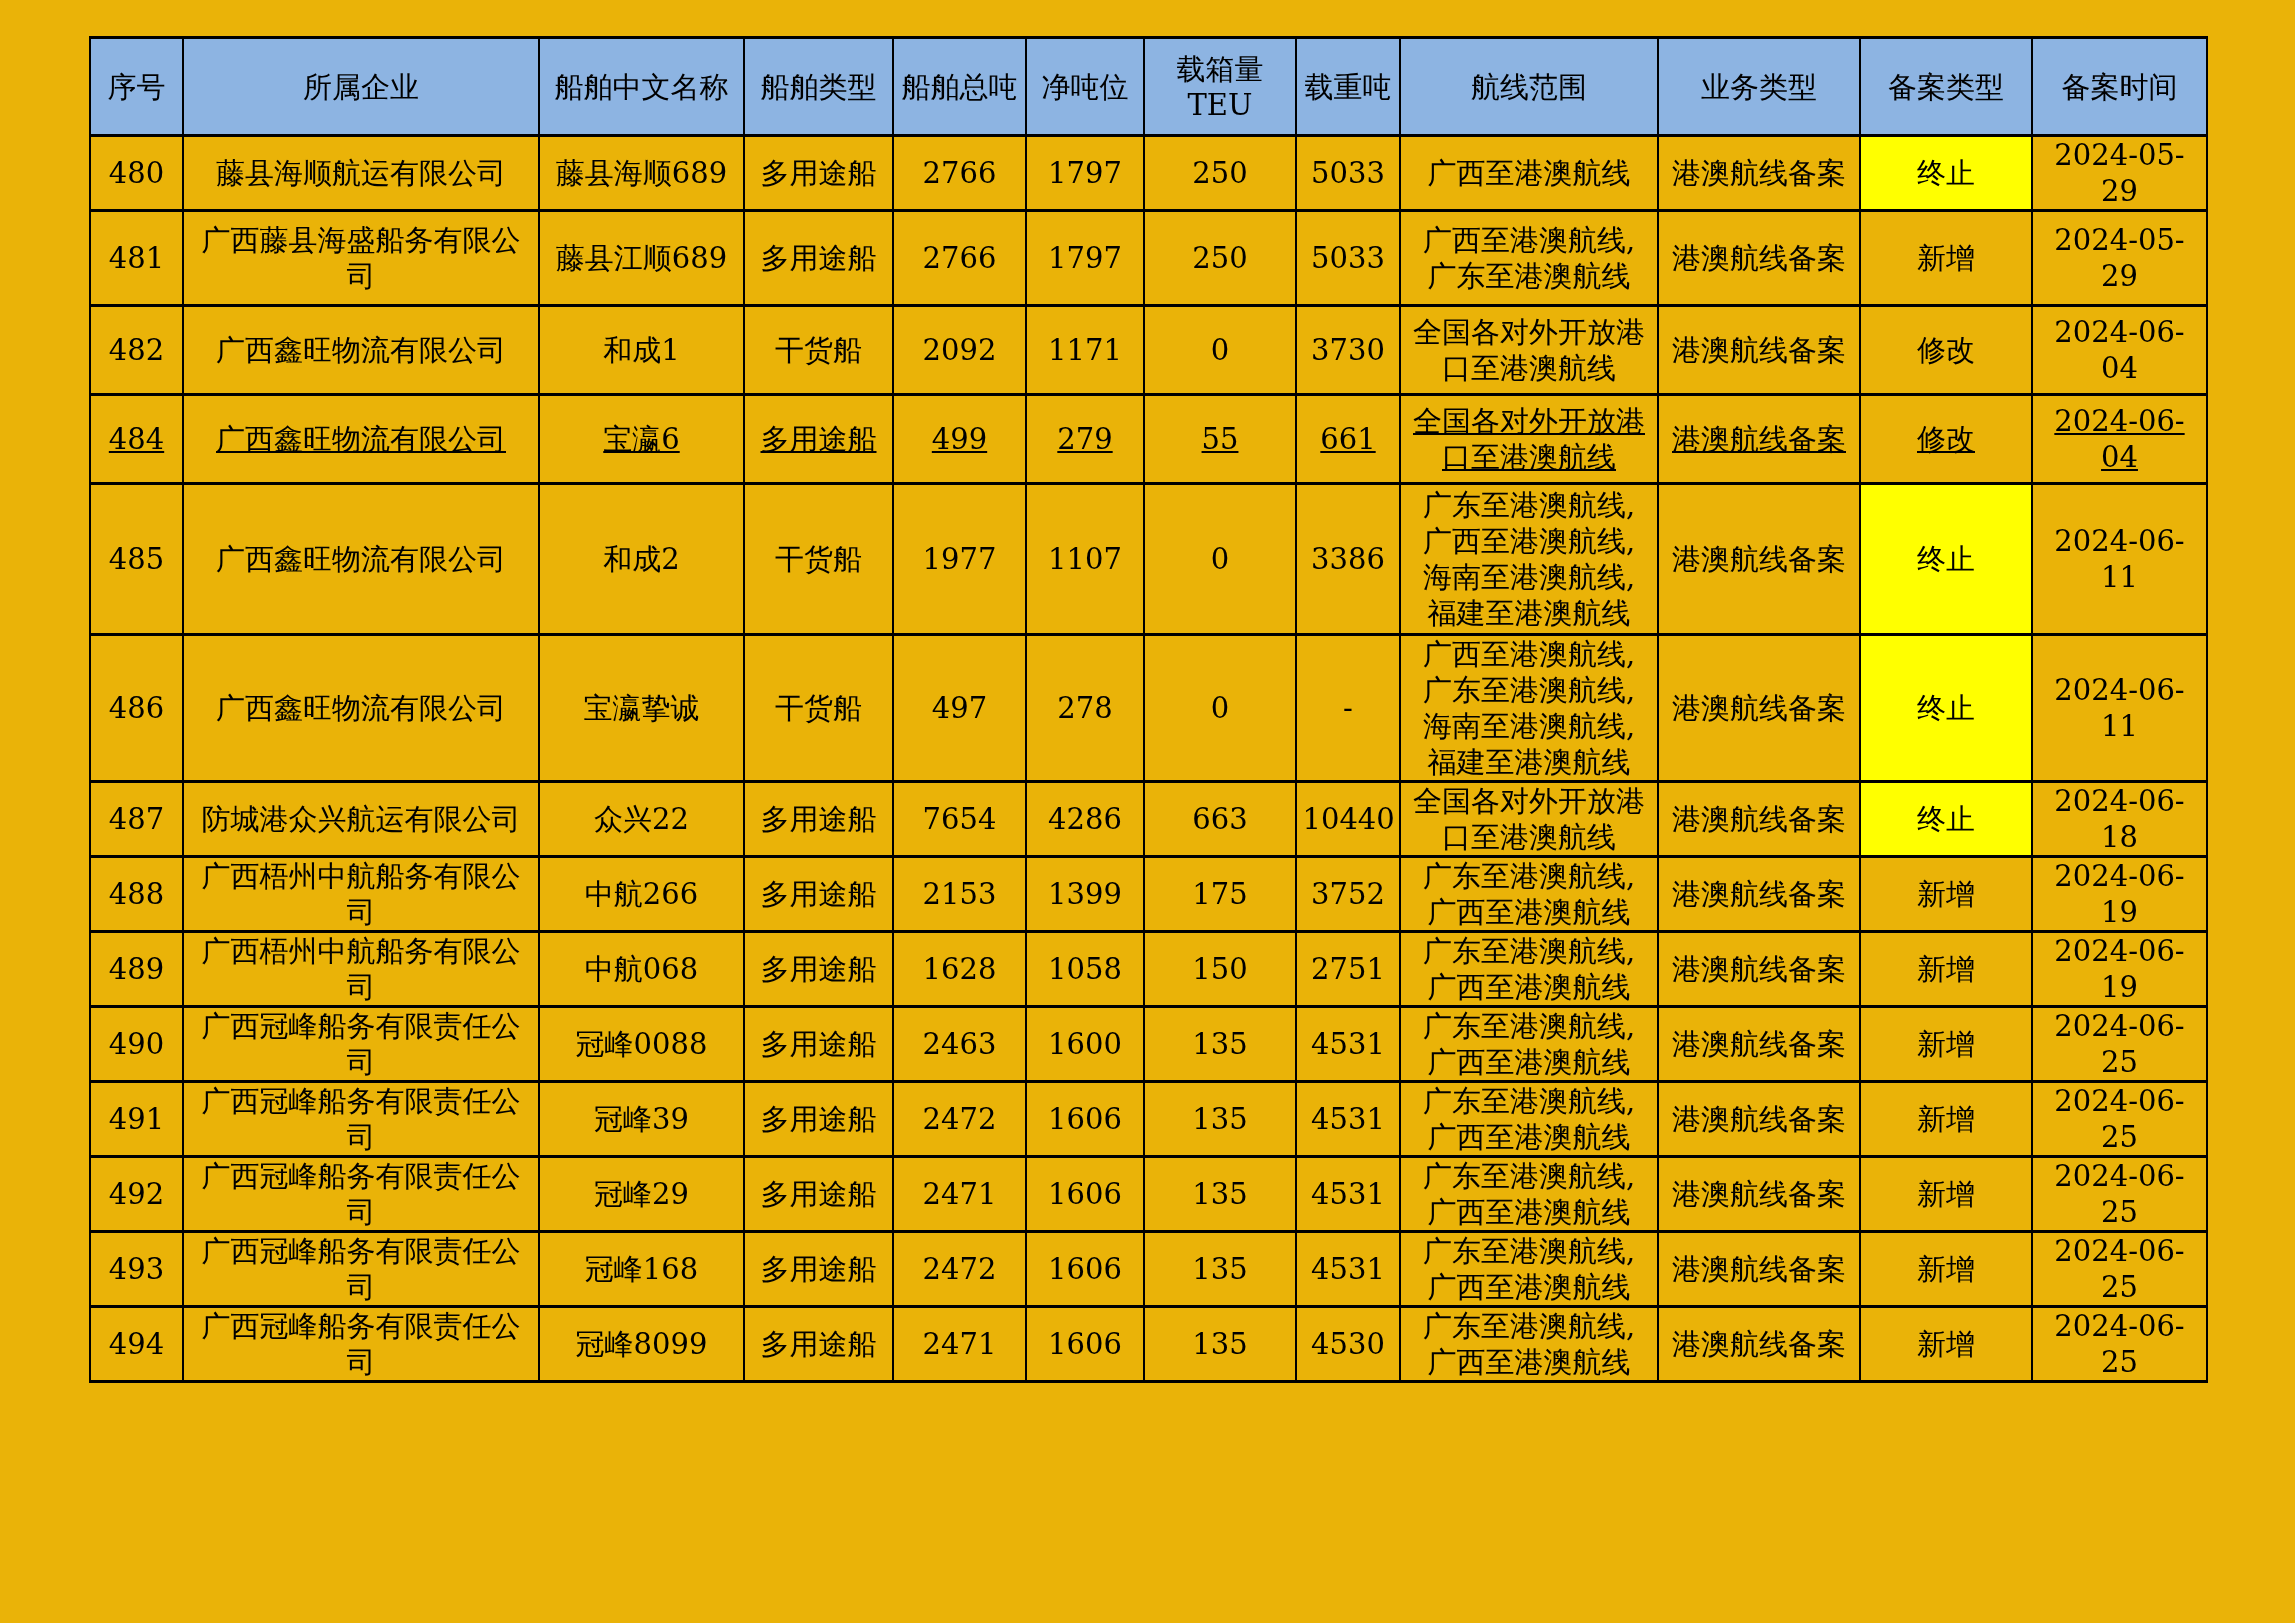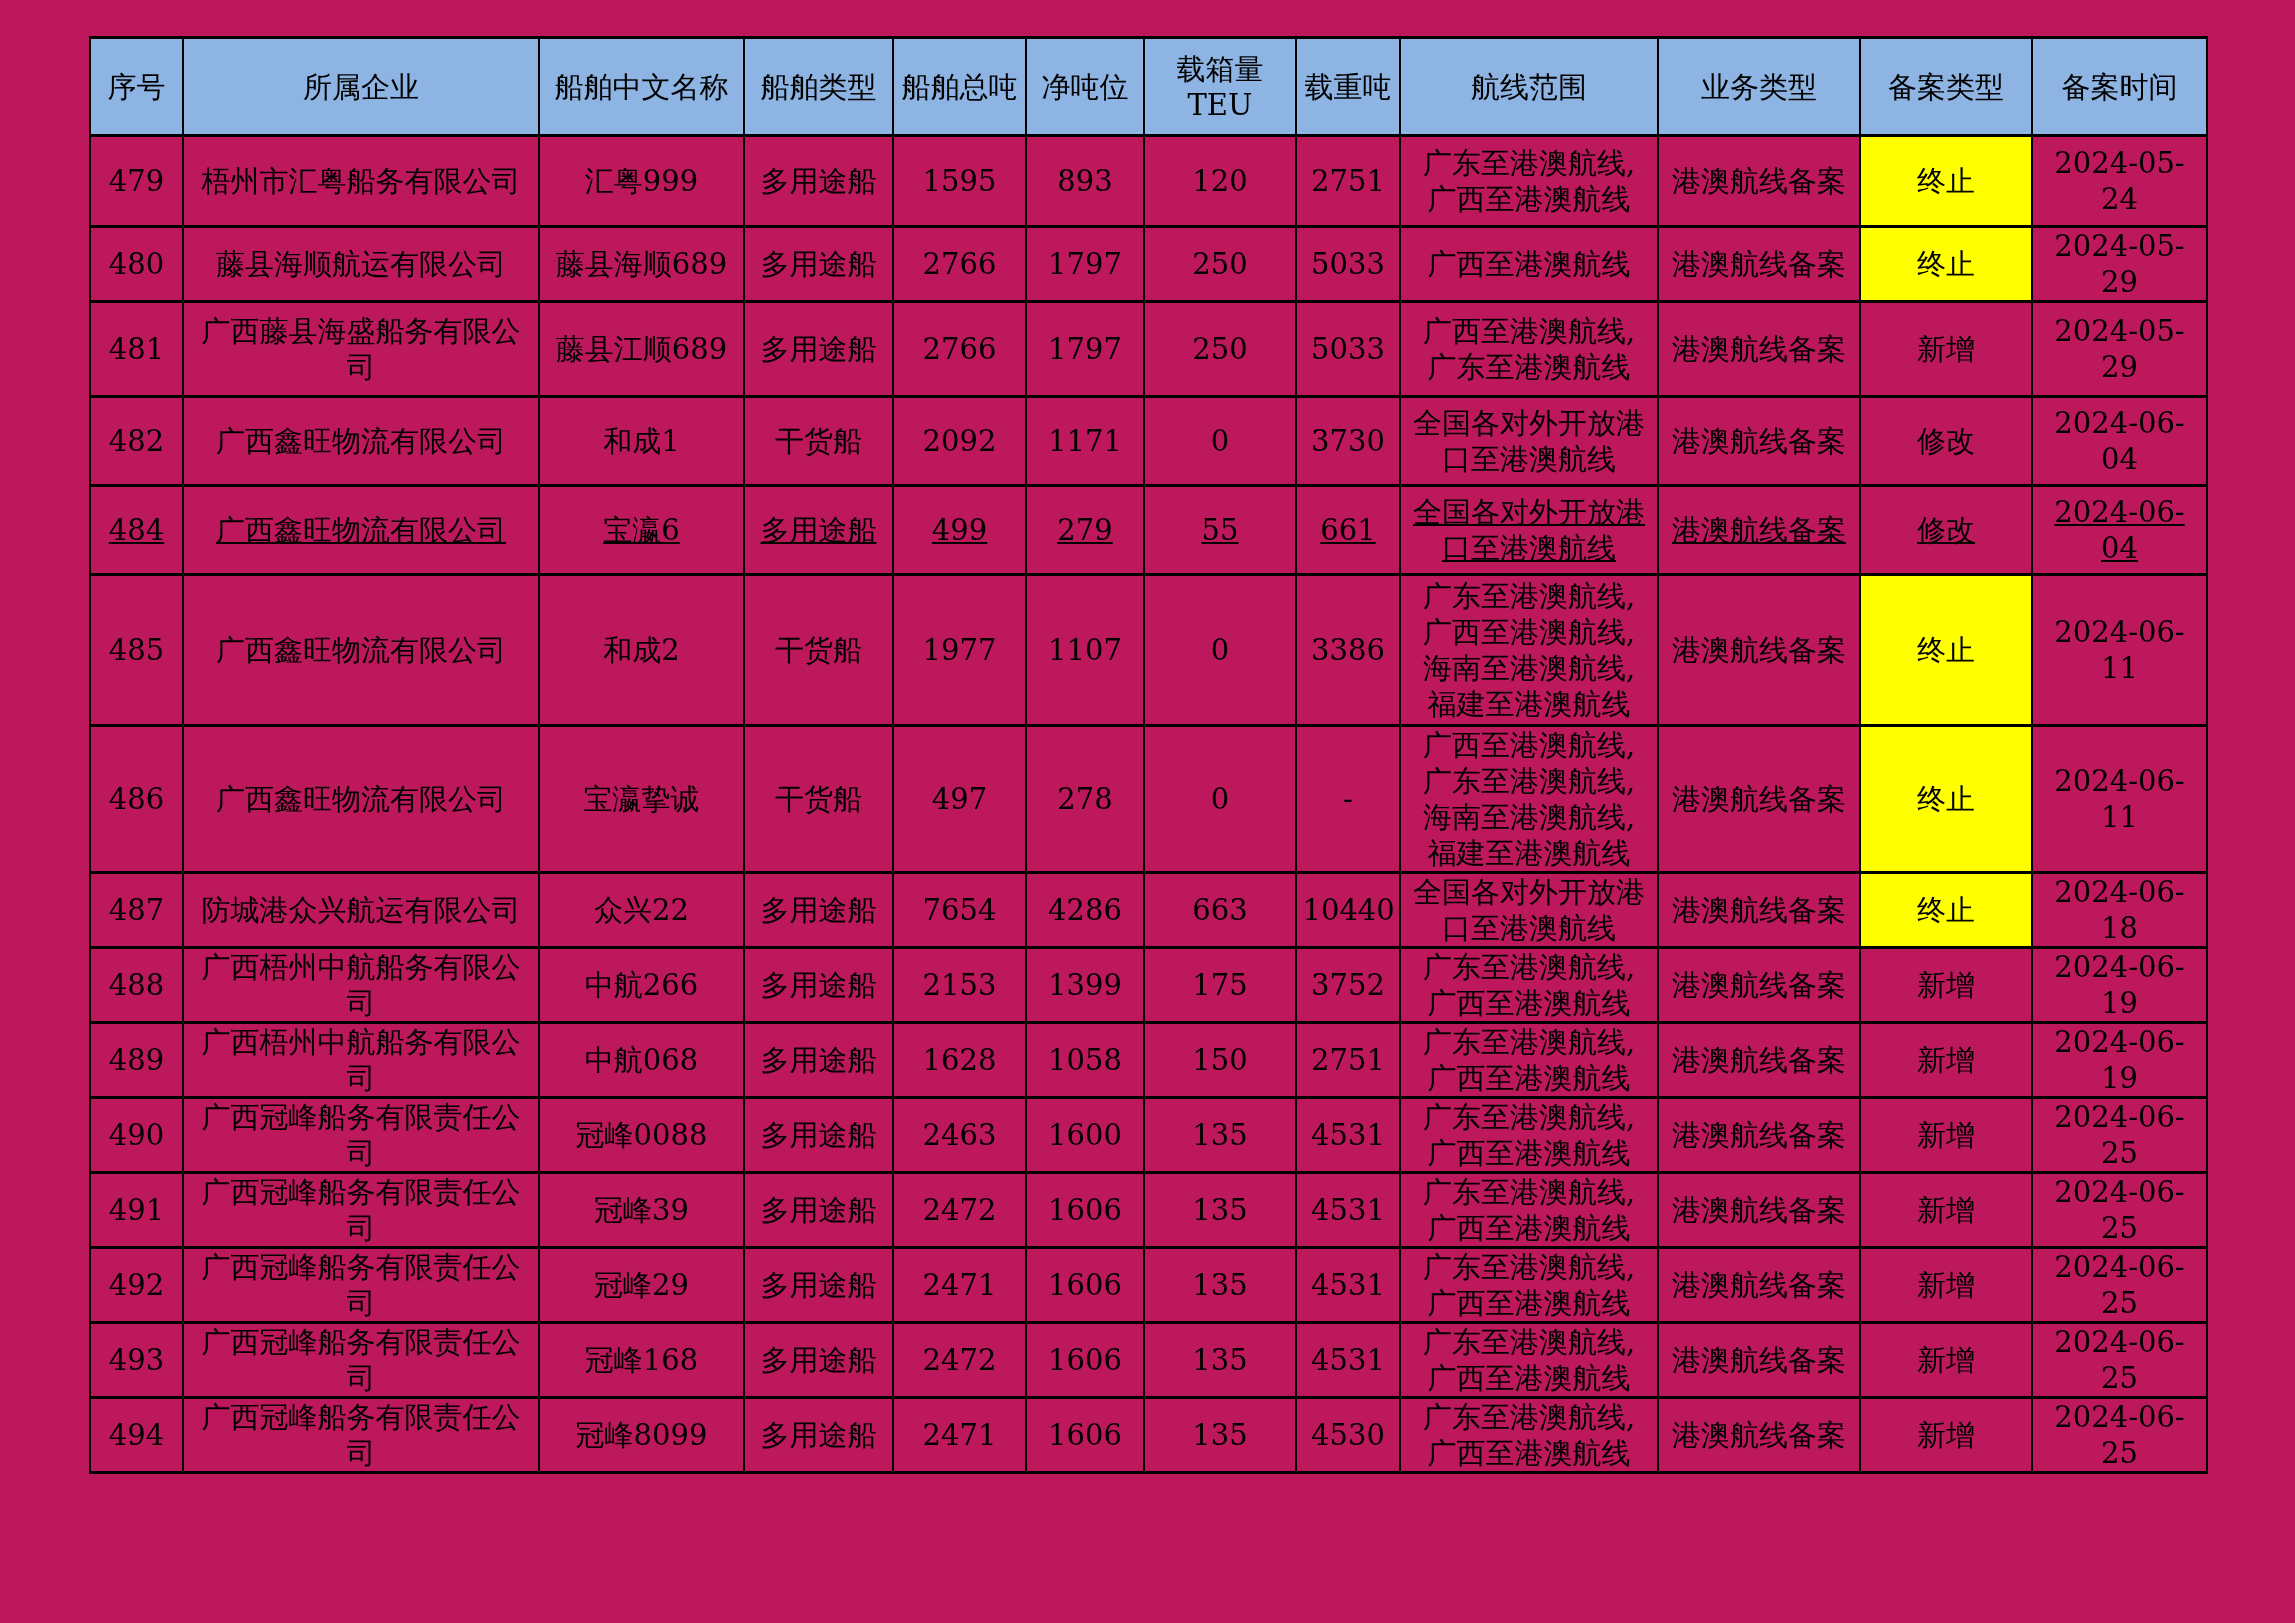--- a/index.html
+++ b/index.html
@@ -4,21 +4,21 @@
 <style>
   html, body {
     margin: 0;
     padding: 0;
     background: #ffffff;
   }
   .page {
     position: relative;
     width: 2295px;
     height: 1624px;
-    background: #be185d;
+    background: #eab308;
     font-family: "DejaVu Serif", "Liberation Serif", serif;
     color: #000000;
   }
   table.ship-table {
     position: absolute;
     left: 89px;
     top: 36px;
     width: 2117px;
     border-collapse: collapse;
     table-layout: fixed;
@@ -79,35 +79,20 @@
           <th>净吨位</th>
           <th>载箱量TEU</th>
           <th>载重吨</th>
           <th>航线范围</th>
           <th>业务类型</th>
           <th>备案类型</th>
           <th>备案时间</th>
         </tr>
     </thead>
     <tbody>
-        <tr style="height: 91px;">
-          <td class="cell-seq">479</td>
-          <td class="cell-company">梧州市汇粤船务有限公司</td>
-          <td class="cell-ship_name">汇粤999</td>
-          <td class="cell-ship_type">多用途船</td>
-          <td class="cell-gross">1595</td>
-          <td class="cell-net">893</td>
-          <td class="cell-teu">120</td>
-          <td class="cell-dwt">2751</td>
-          <td class="cell-route">广东至港澳航线,
-广西至港澳航线</td>
-          <td class="cell-business">港澳航线备案</td>
-          <td class="cell-filing_type highlight">终止</td>
-          <td class="cell-filing_date">2024-05-24</td>
-        </tr>
         <tr style="height: 63px;">
           <td class="cell-seq">480</td>
           <td class="cell-company">藤县海顺航运有限公司</td>
           <td class="cell-ship_name">藤县海顺689</td>
           <td class="cell-ship_type">多用途船</td>
           <td class="cell-gross">2766</td>
           <td class="cell-net">1797</td>
           <td class="cell-teu">250</td>
           <td class="cell-dwt">5033</td>
           <td class="cell-route">广西至港澳航线</td>

